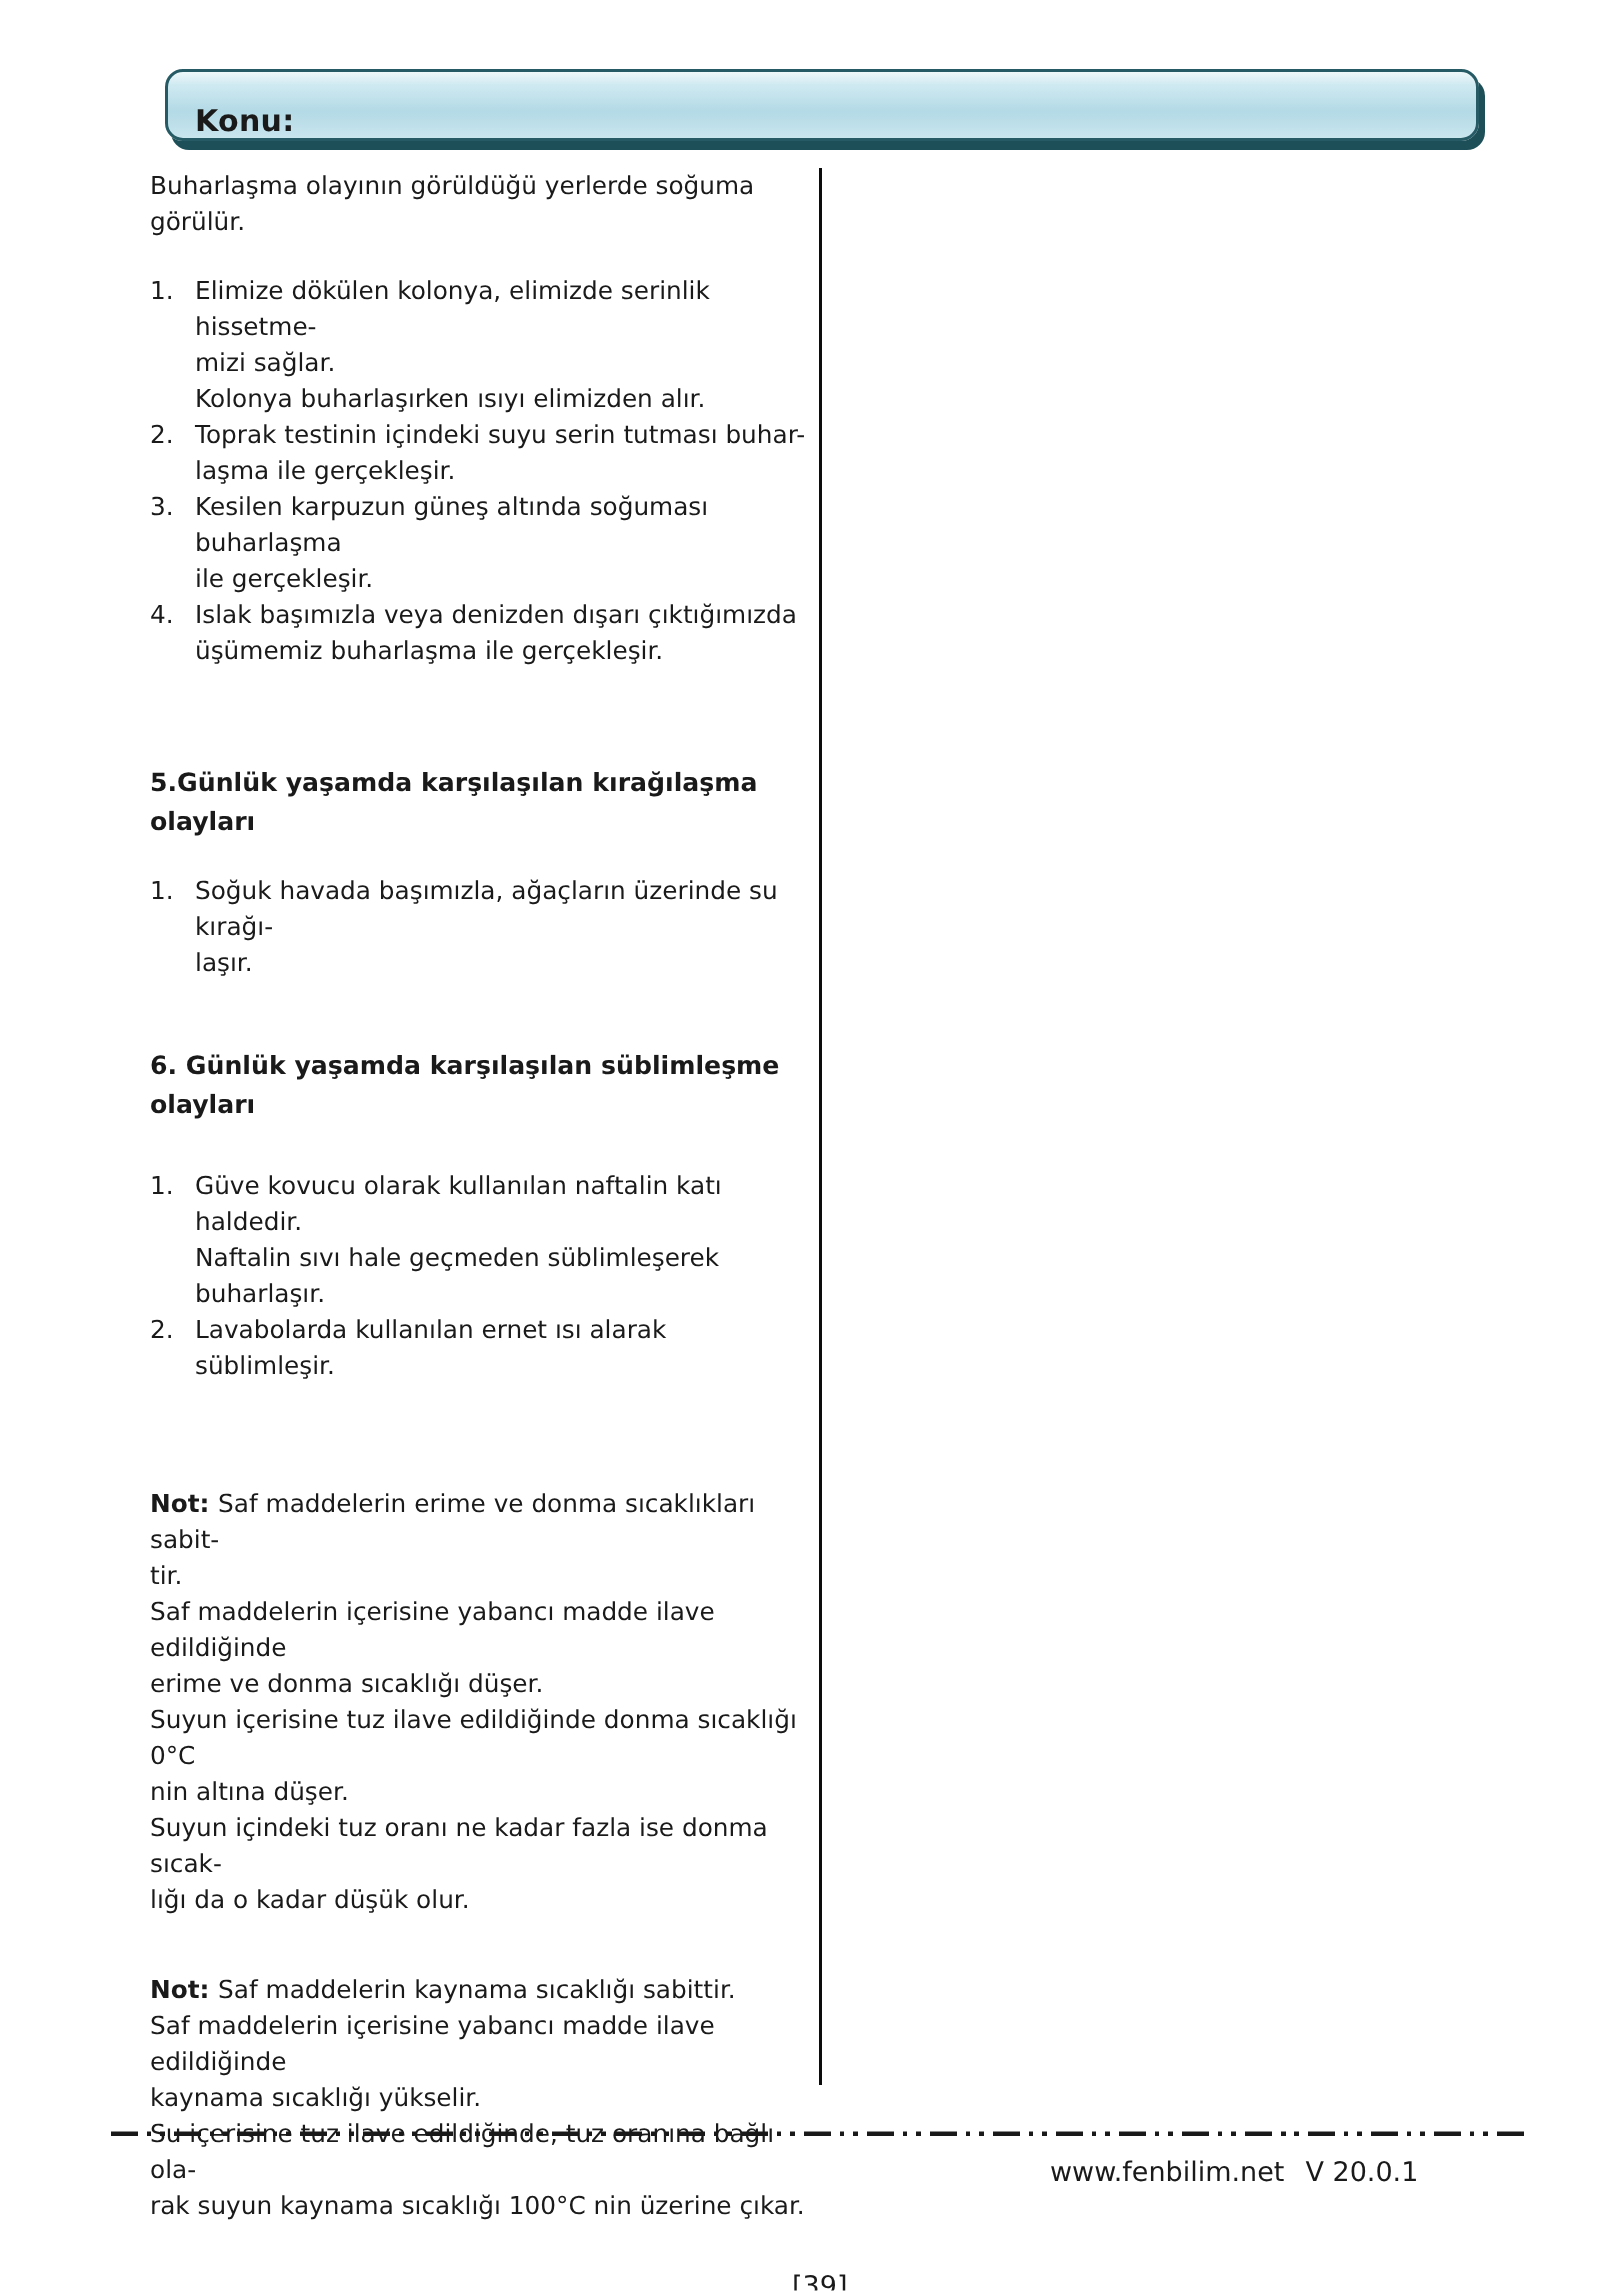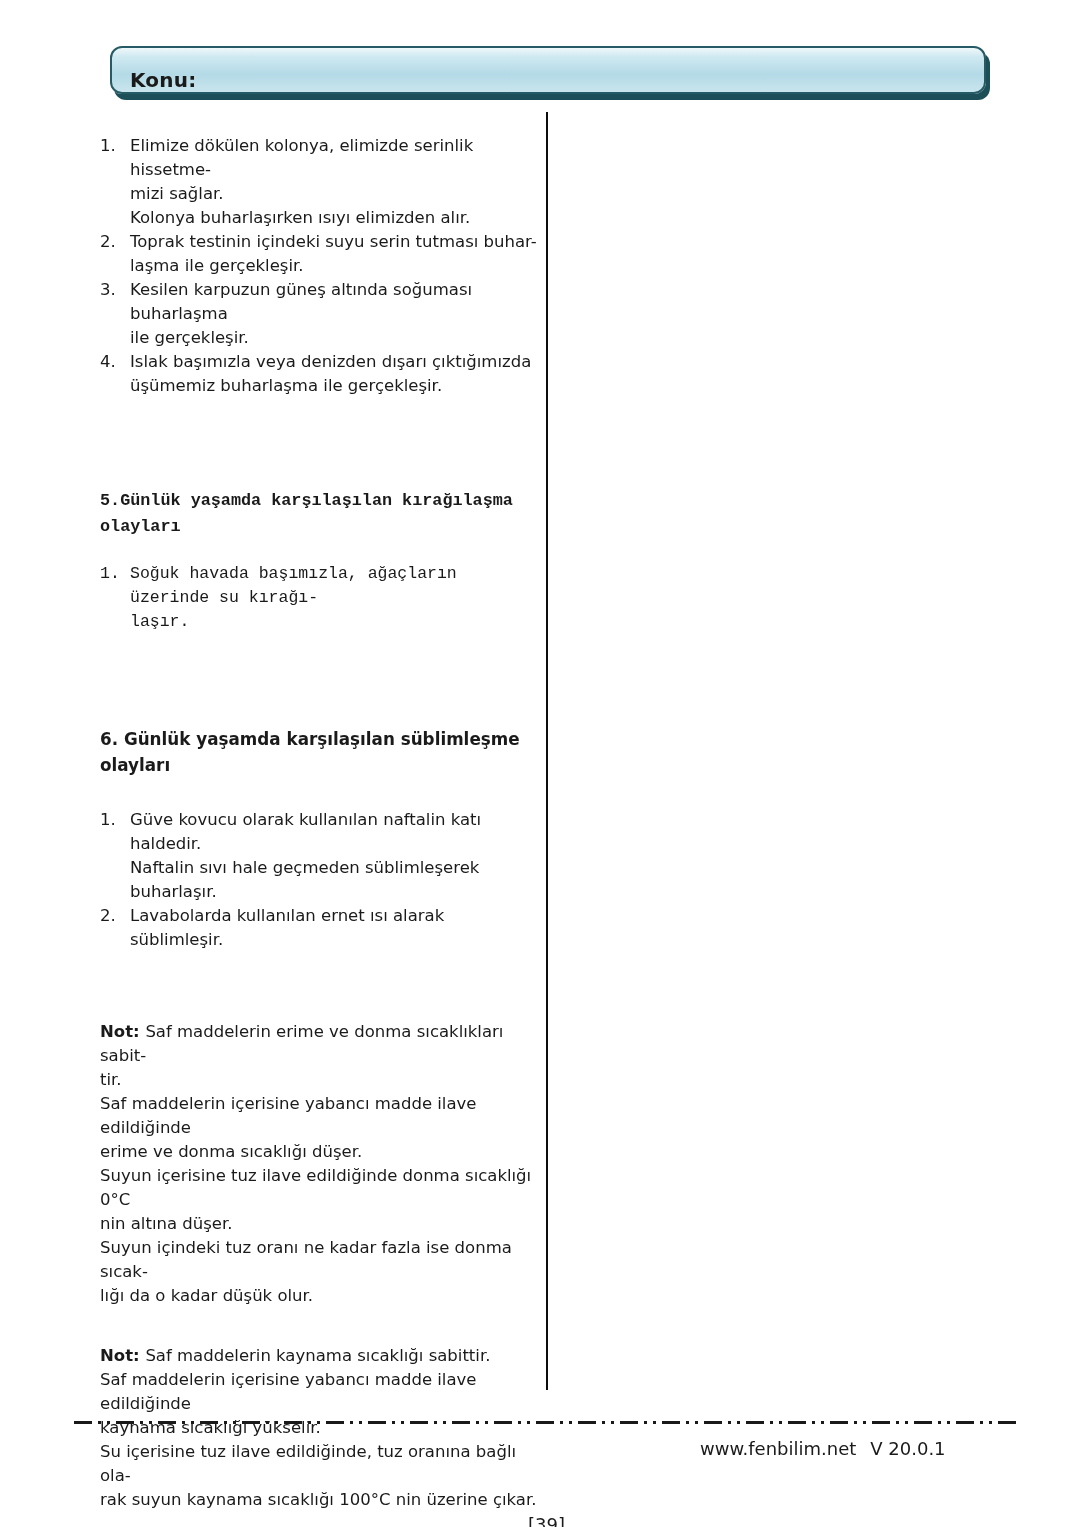--- a/index.html
+++ b/index.html
@@ -37,22 +37,22 @@
   }
   .sec-heading { font-weight:bold; font-size:16.8px; line-height:26px; }
   .sec-intro { white-space:pre-line; }
   .sec-intro:empty { display:none; }
   .items { margin-top:22px; }
   .items.big-gap { margin-top:30px; }
   .li { display:flex; }
   .li .num { width:30px; flex:none; }
   .li .txt { white-space:pre-line; flex:1; }
 
-  .section-5 { margin-top:90px;font-family:Liberation Mono, monospace; }
-  .section-6 { margin-top:92px; }
+  .section-5 { margin-top:62px; }
+  .section-6 { margin-top:43px; }
 
   .note { white-space:pre-line; }
   .note .note-label { font-weight:bold; }
   .note-1 { margin-top:44px; }
   .note-2 { margin-top:12px; }
 
   
   .footer-dashline {
     position:absolute; left:74px; top:1421px; width:946px; height:3px;
     background:repeating-linear-gradient(90deg,
@@ -69,20 +69,21 @@
 
 <div class="header-box">
   <span class="label">Konu:</span>
 </div>
 
 <div class="v-divider"></div>
 
 <div class="left-col">
 
   <div class="section section-4">
+    <div class="sec-intro">Buharlaşma olayının görüldüğü yerlerde soğuma görülür.</div>
     <div class="items">
       <div class="li">
         <span class="num">1.</span>
         <span class="txt">Elimize dökülen kolonya, elimizde serinlik hissetme-
 mizi sağlar.
 Kolonya buharlaşırken ısıyı elimizden alır.</span>
       </div>
       <div class="li">
         <span class="num">2.</span>
         <span class="txt">Toprak testinin içindeki suyu serin tutması buhar-

